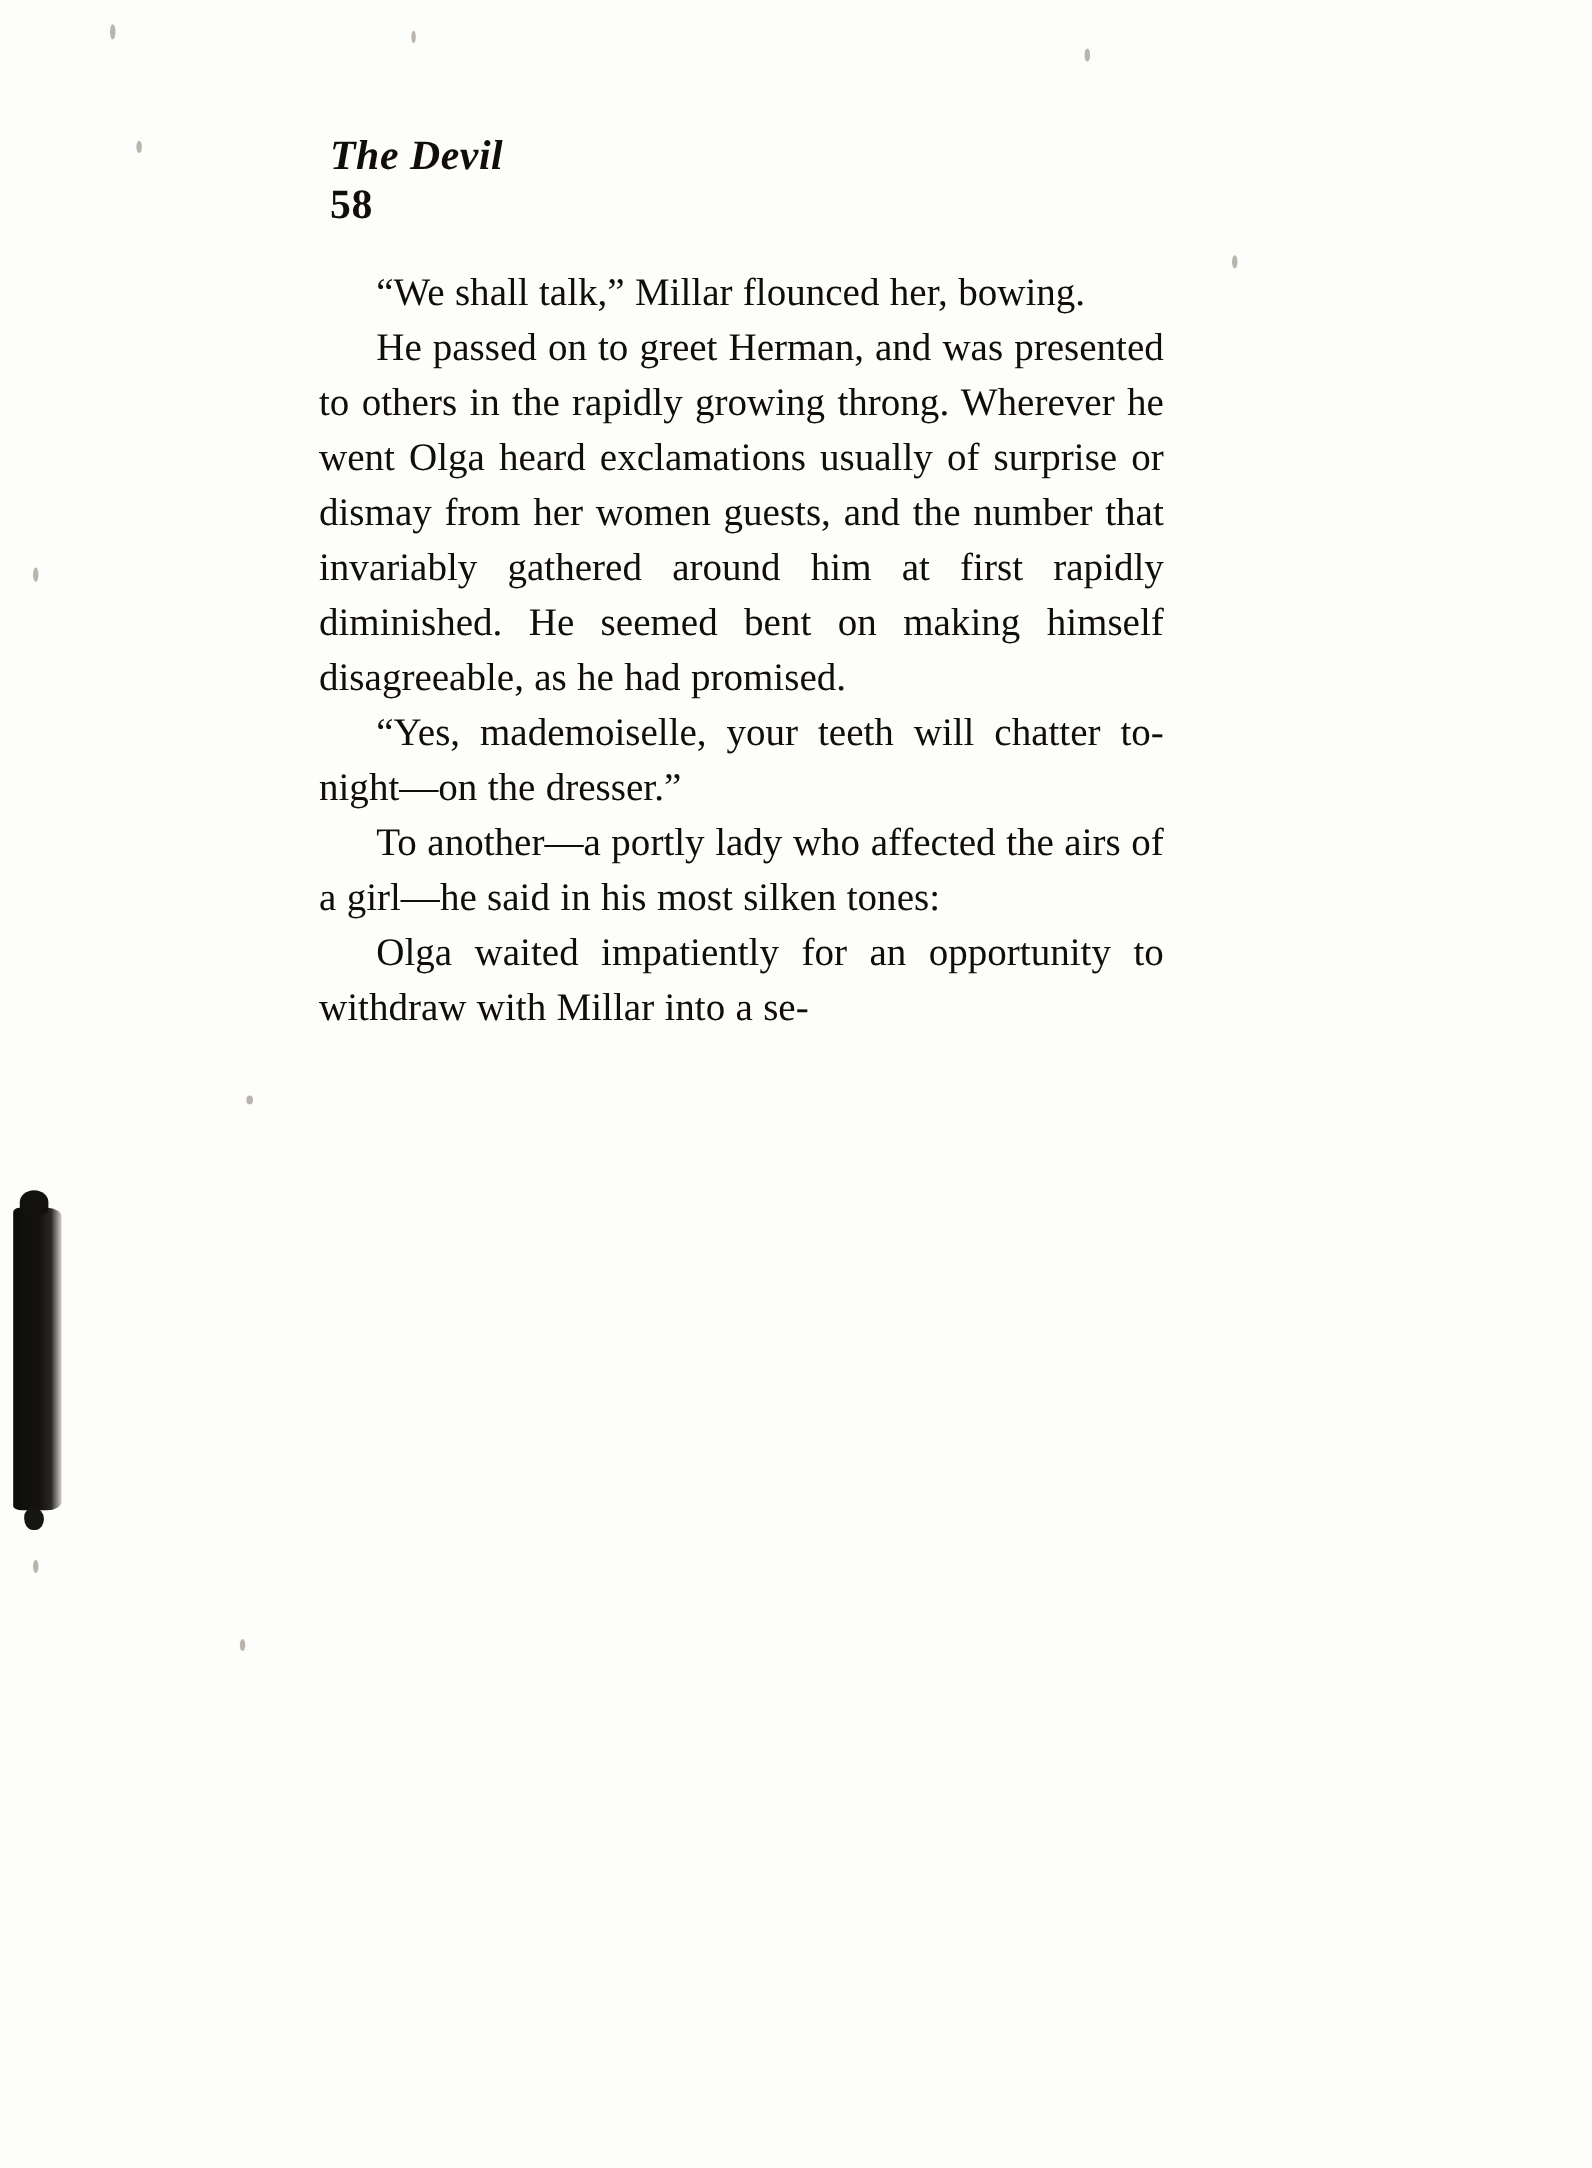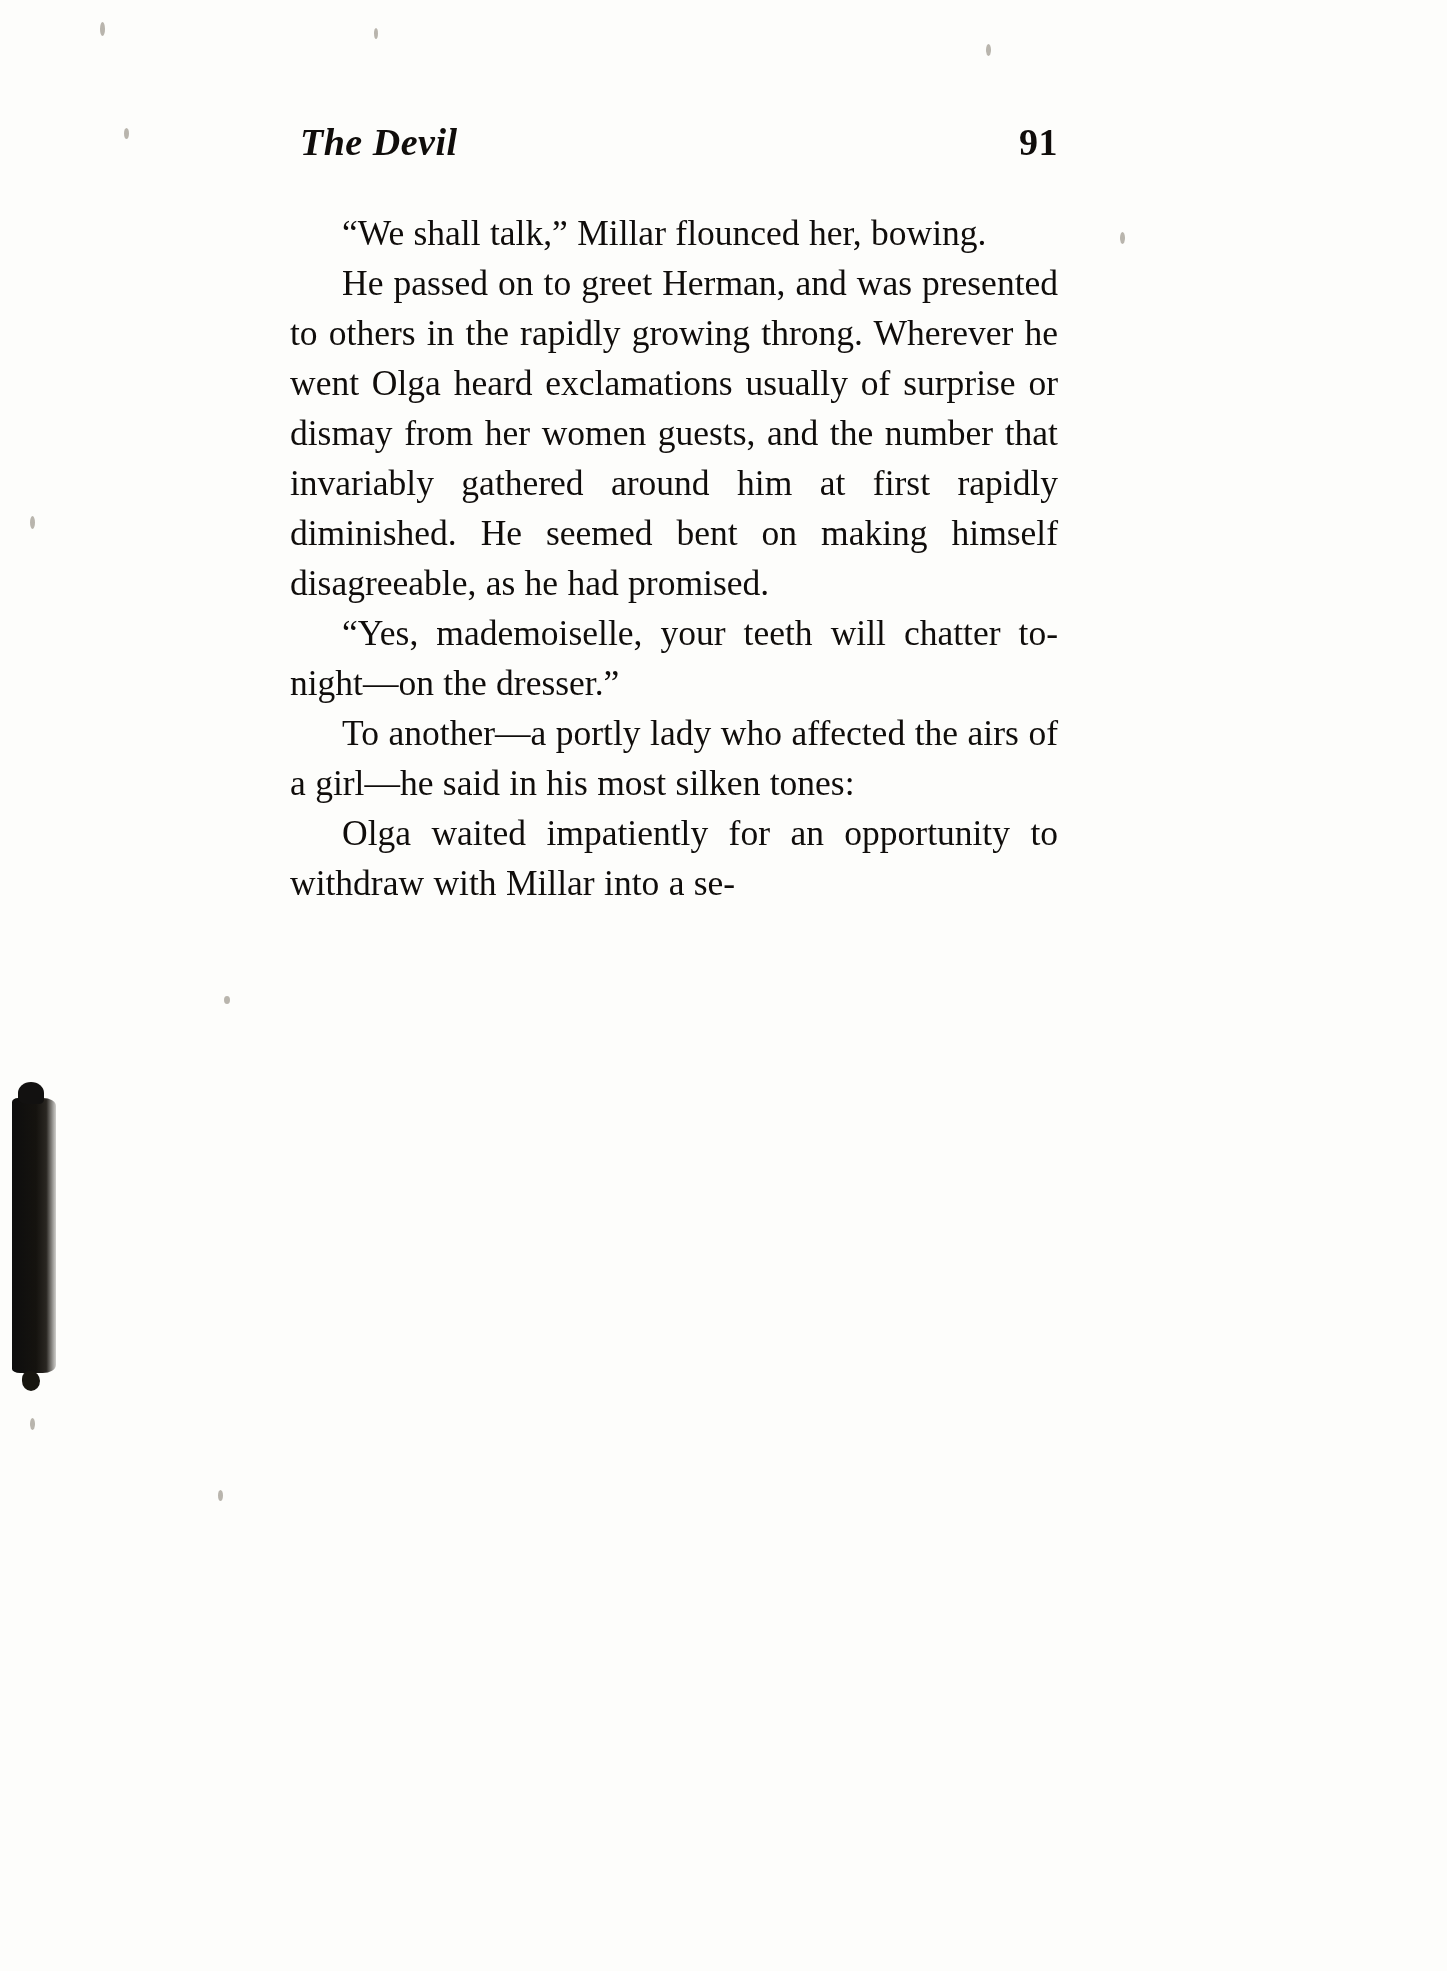--- a/index.html
+++ b/index.html
@@ -64,21 +64,22 @@
     position: absolute;
     left: 290px;
     top: 120px;
     width: 768px;
   }
 
   .header {
     display: flex;
     align-items: baseline;
     justify-content: space-between;
-    margin-bottom: 44px;
+    margin-bottom: 32px;
+    flex-direction: column;
   }
   .running-title {
     font-style: italic;
     font-weight: 700;
     font-size: 38px;
     letter-spacing: 0.5px;
     margin-left: 10px;
   }
   .folio {
     font-size: 38px;
@@ -117,21 +118,21 @@
   <span class="speck" style="left:224px; top:996px; width:6px; height:8px;"></span>
   <span class="speck" style="left:30px; top:1418px; width:5px; height:12px;"></span>
   <span class="speck" style="left:218px; top:1490px; width:5px; height:11px;"></span>
 
   <div class="edge-smudge"></div>
 
   <div class="content">
 
     <div class="header">
       <span class="running-title">The Devil</span>
-      <span class="folio">91</span>
+      <span class="folio">58</span>
     </div>
 
     <p class="para">“We shall talk,” Millar flounced her, bowing.</p>
     <p class="para">He passed on to greet Herman, and was presented to others in the rapidly growing throng.  Wherever he went Olga heard exclamations usually of surprise or dismay from her women guests, and the number that invariably gathered around him at first rapidly diminished.  He seemed bent on making himself disagreeable, as he had promised.</p>
     <p class="para">“Yes, mademoiselle, your teeth will chatter to-night—on the dresser.”</p>
     <p class="para">To another—a portly lady who affected the airs of a girl—he said in his most silken tones:</p>
     <p class="para last">Olga waited impatiently for an opportunity to withdraw with Millar into a se-</p>
 
   </div>
 </div>

